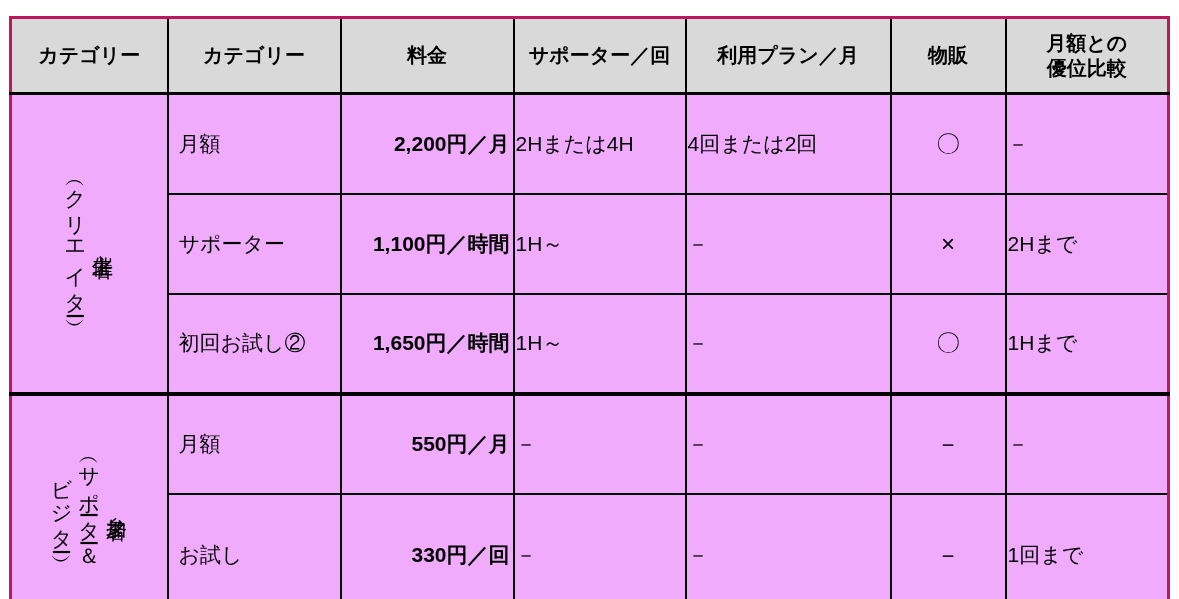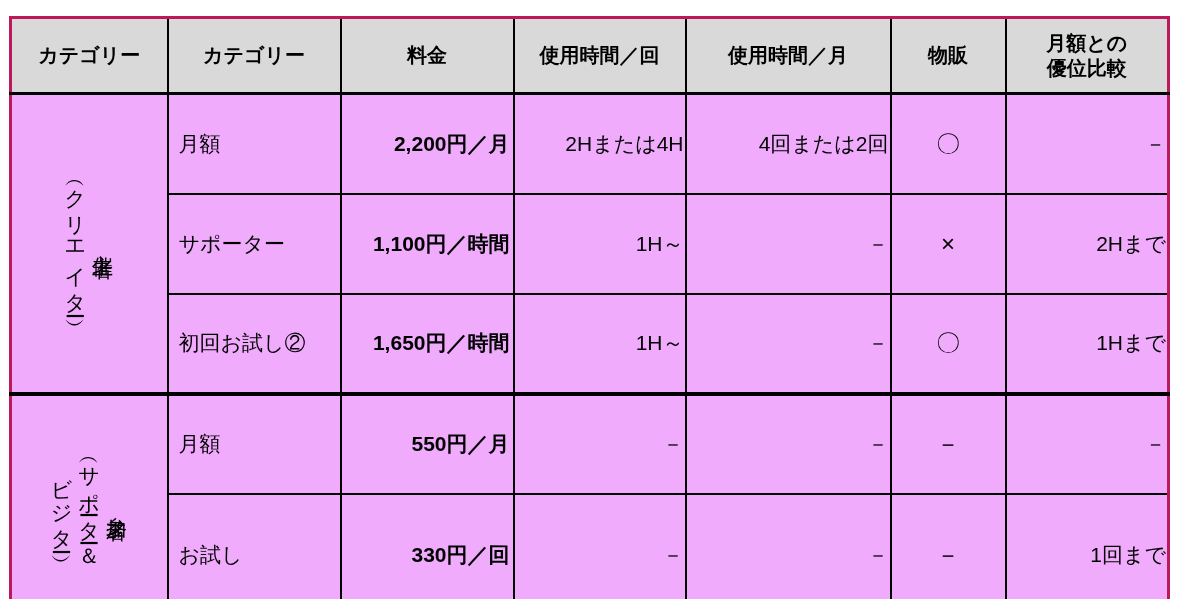--- a/index.html
+++ b/index.html
@@ -44,21 +44,21 @@
   tbody tr.last-row { height: 124px; }
   tbody td {
     font-size: 21px;
     background: #f0abfc;
   }
   
   tr.category-separator td { border-top: 4px solid #000000; }
 
   td.plan-cell  { text-align: left;  padding-left: 10px; }
   td.price-cell { text-align: right; padding-right: 3px; font-weight: bold; }
-  td.center-cell { text-align: right; }
+  td.center-cell { text-align: left; }
   td.goods-cell { text-align: center; font-size: 24px; }
 
   td.category-cell {
     text-align: center;
     vertical-align: middle;
   }
   .vtext {
     display: inline-block;
     writing-mode: vertical-rl;
     text-orientation: mixed;
@@ -80,22 +80,22 @@
       <col style="width:172px">
       <col style="width:205px">
       <col style="width:115px">
       <col style="width:163px">
     </colgroup>
     <thead>
       <tr>
         <th>カテゴリー</th>
         <th>カテゴリー</th>
         <th>料金</th>
-        <th>使用時間／回</th>
-        <th>使用時間／月</th>
+        <th>サポーター／回</th>
+        <th>利用プラン／月</th>
         <th>物販</th>
         <th>月額との
 優位比較</th>
       </tr>
     </thead>
     <tbody>
 
       <tr>
         <td class="category-cell" rowspan="3">
           <div class="vtext">

